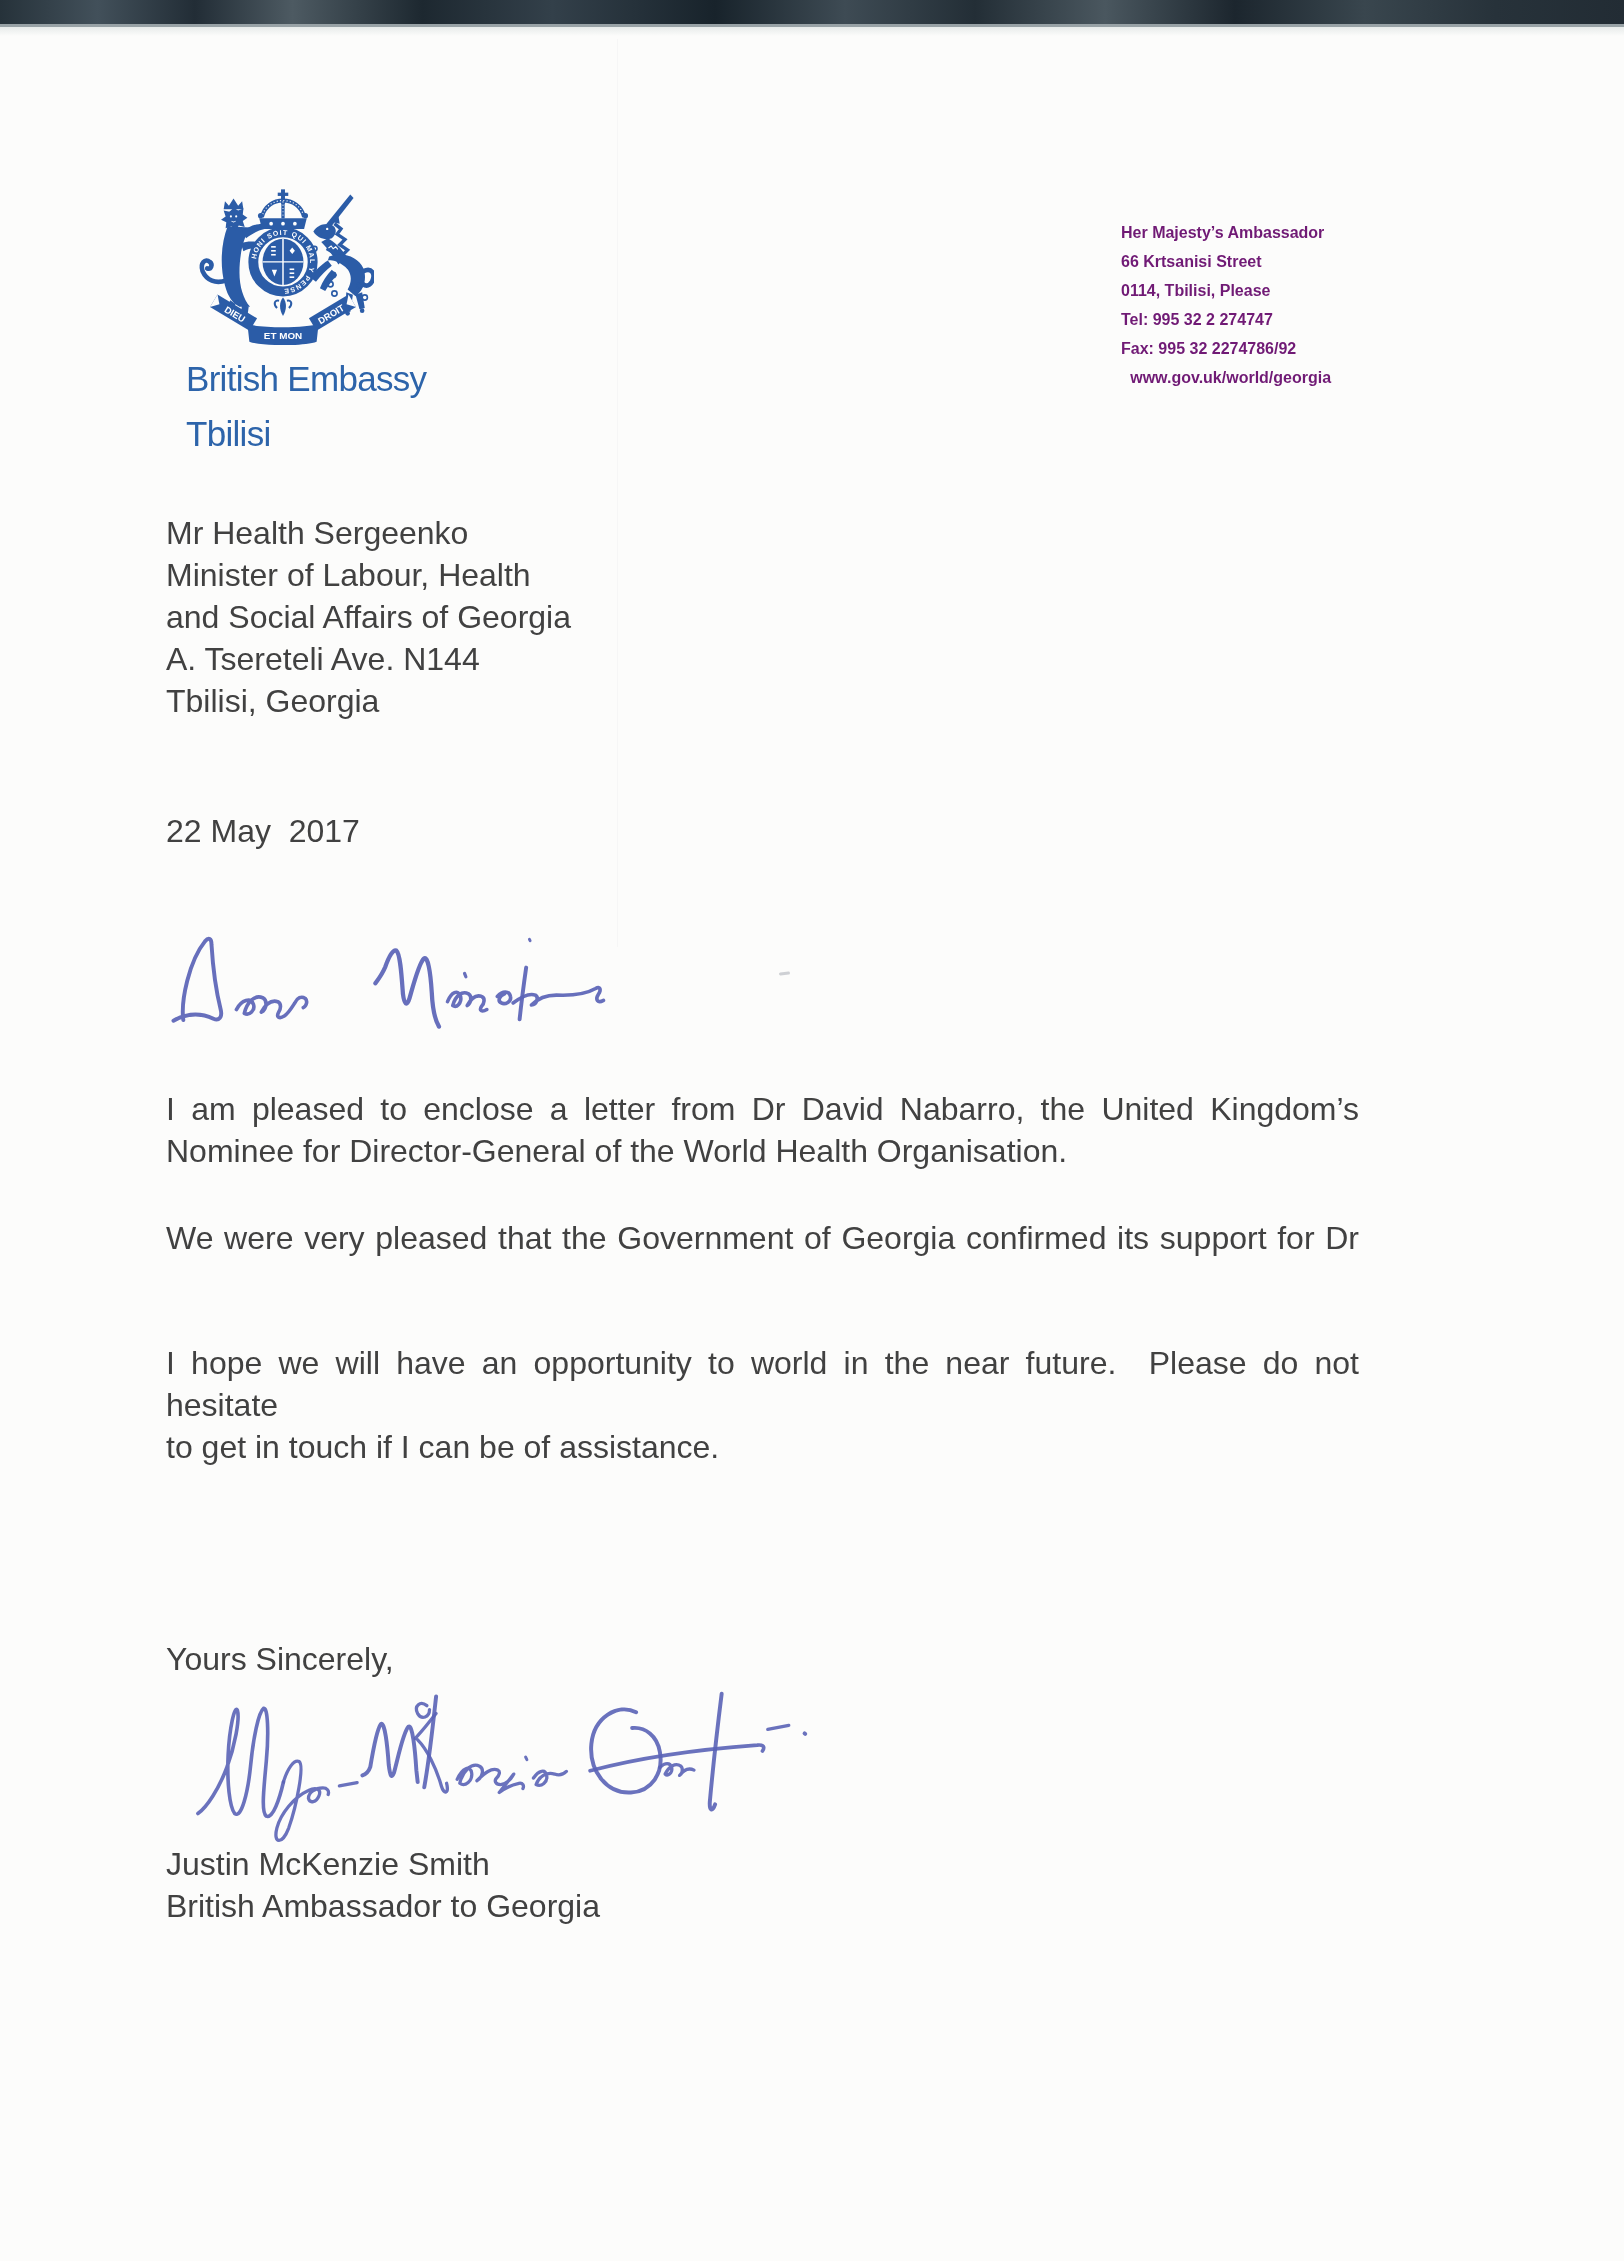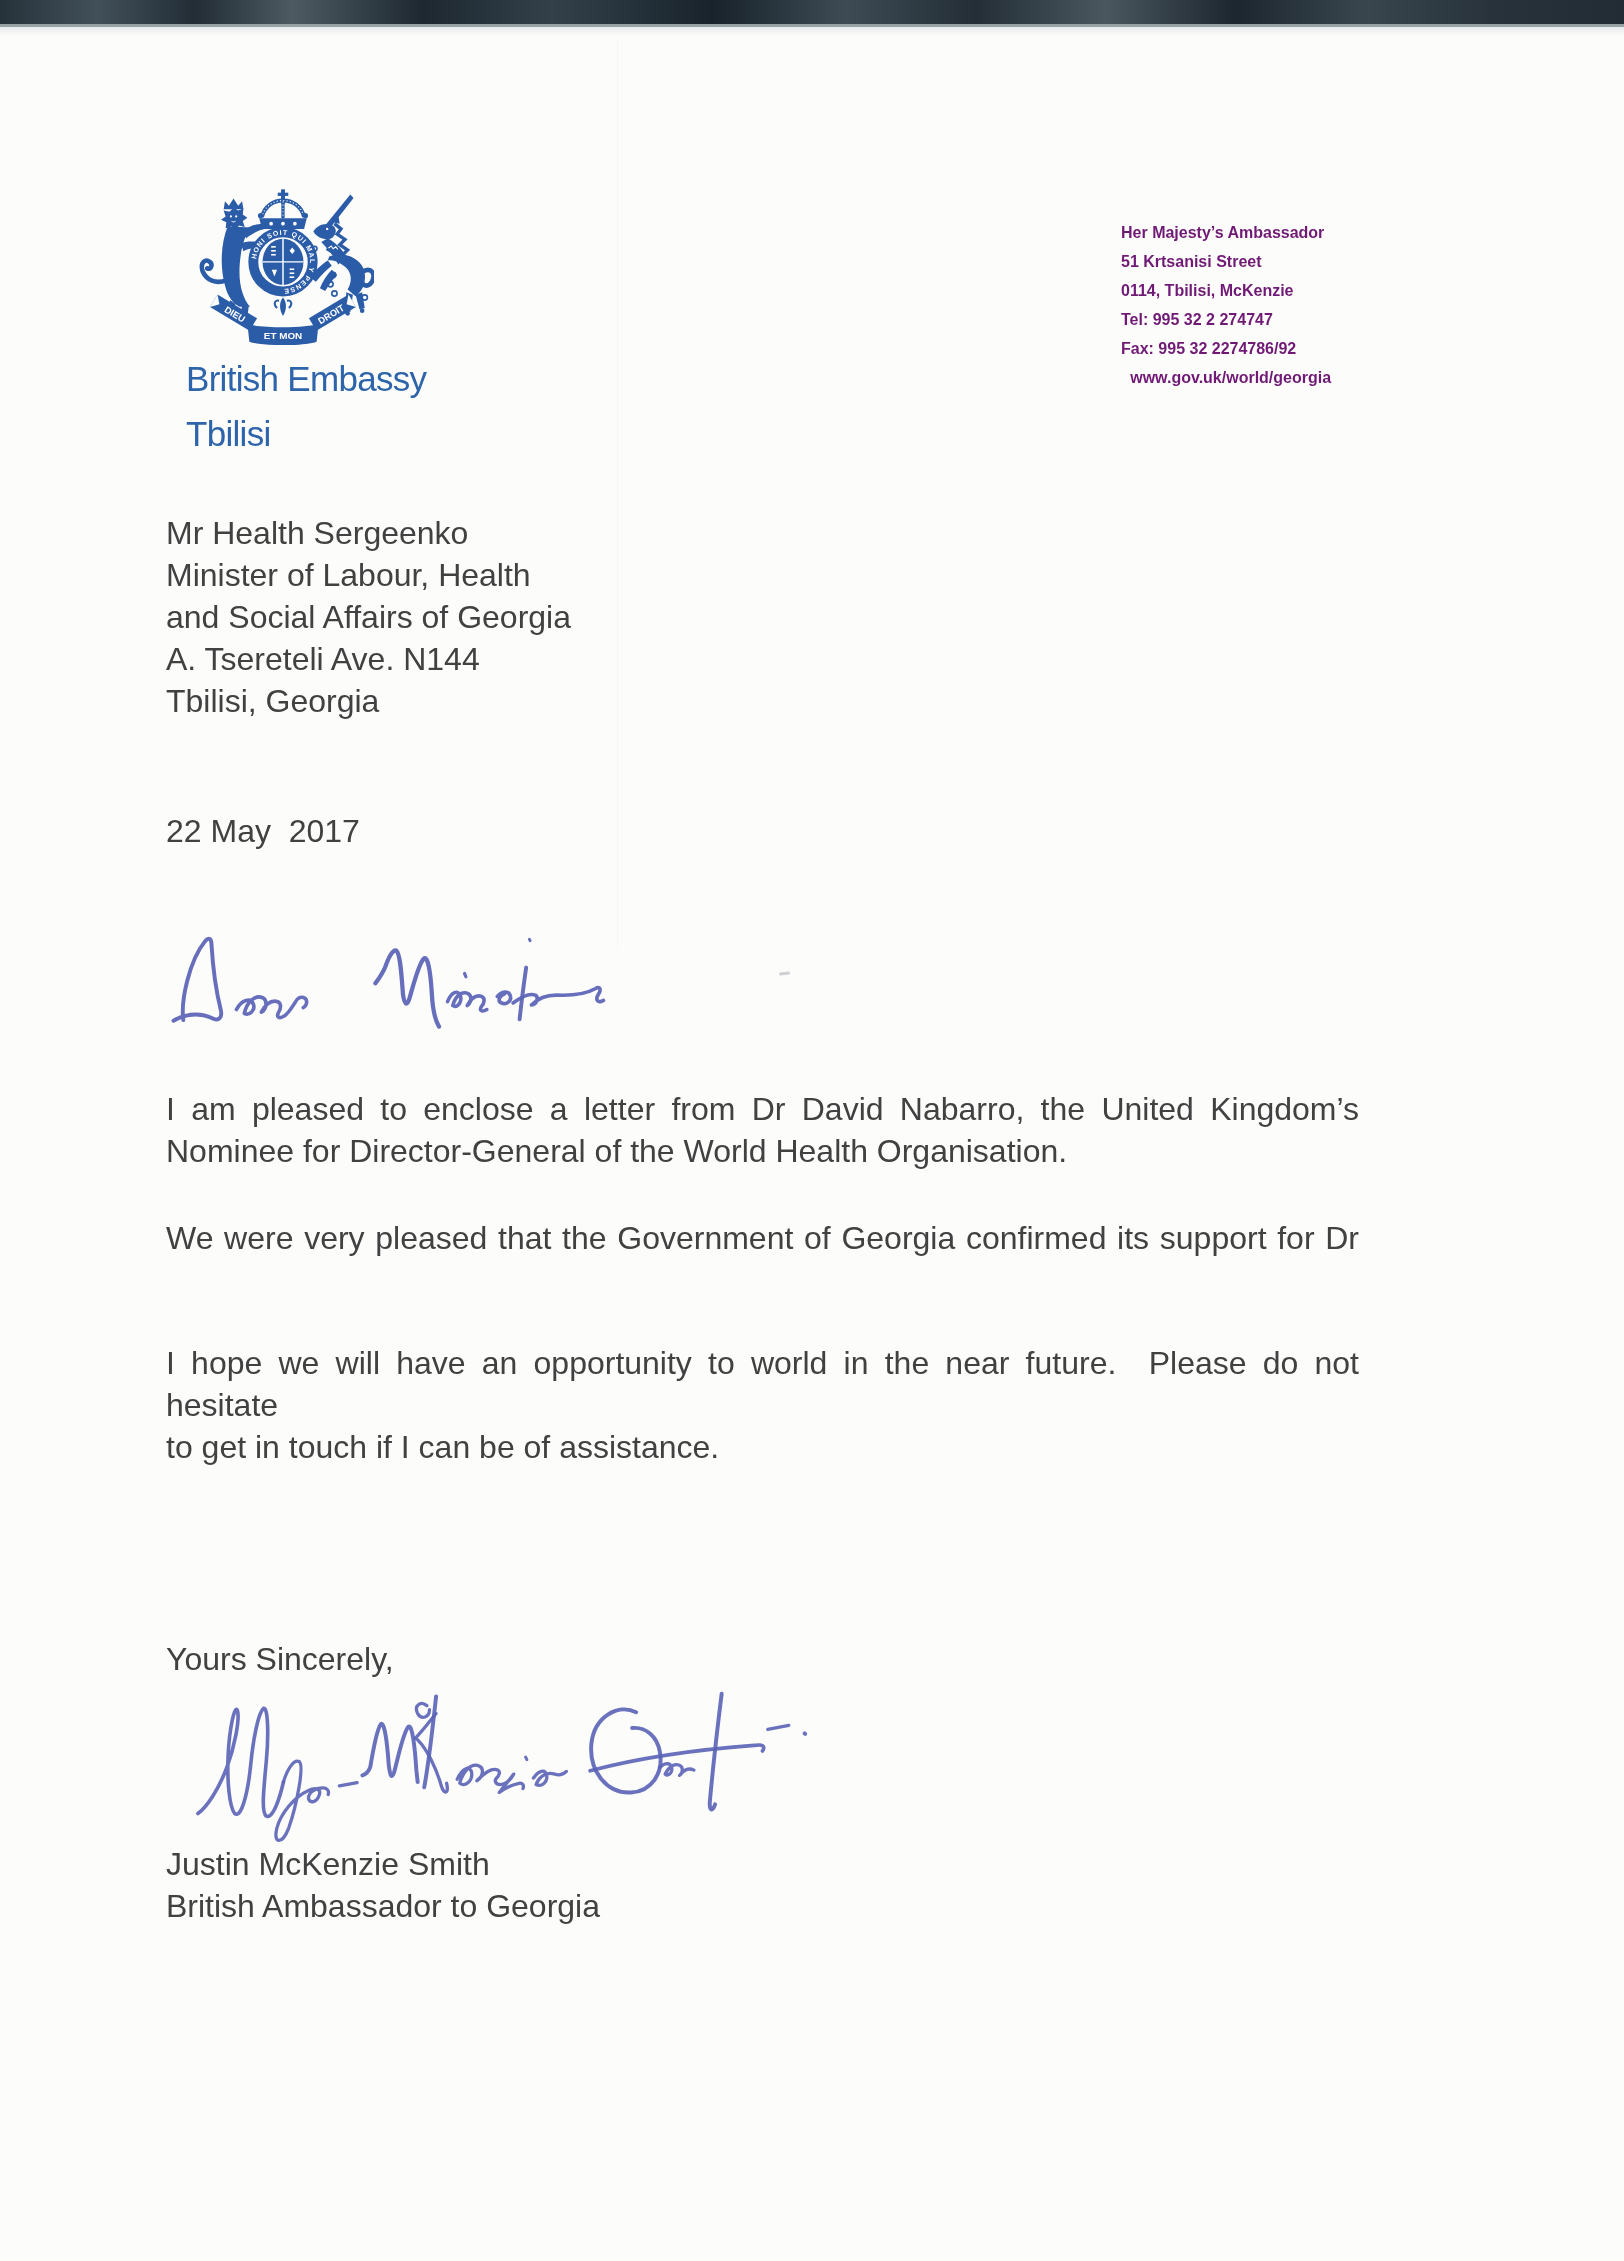--- a/index.html
+++ b/index.html
@@ -173,22 +173,22 @@
   </g>
 </svg>
 
 <div class="embassy-name">
   <div>British Embassy</div>
   <div>Tbilisi</div>
 </div>
 
 <div class="contact">
   <div class="c-line">Her Majesty’s Ambassador</div>
-  <div class="c-line">51 Krtsanisi Street</div>
-  <div class="c-line">0114, Tbilisi, McKenzie</div>
+  <div class="c-line">66 Krtsanisi Street</div>
+  <div class="c-line">0114, Tbilisi, Please</div>
   <div class="c-line">Tel: 995 32 2 274747</div>
   <div class="c-line">Fax: 995 32 2274786/92</div>
   <div class="c-line indent">www.gov.uk/world/georgia</div>
 </div>
 
 <div class="textblock recipient">
   <div>Mr Health Sergeenko</div>
   <div>Minister of Labour, Health</div>
   <div>and Social Affairs of Georgia</div>
   <div>A. Tsereteli Ave. N144</div>

